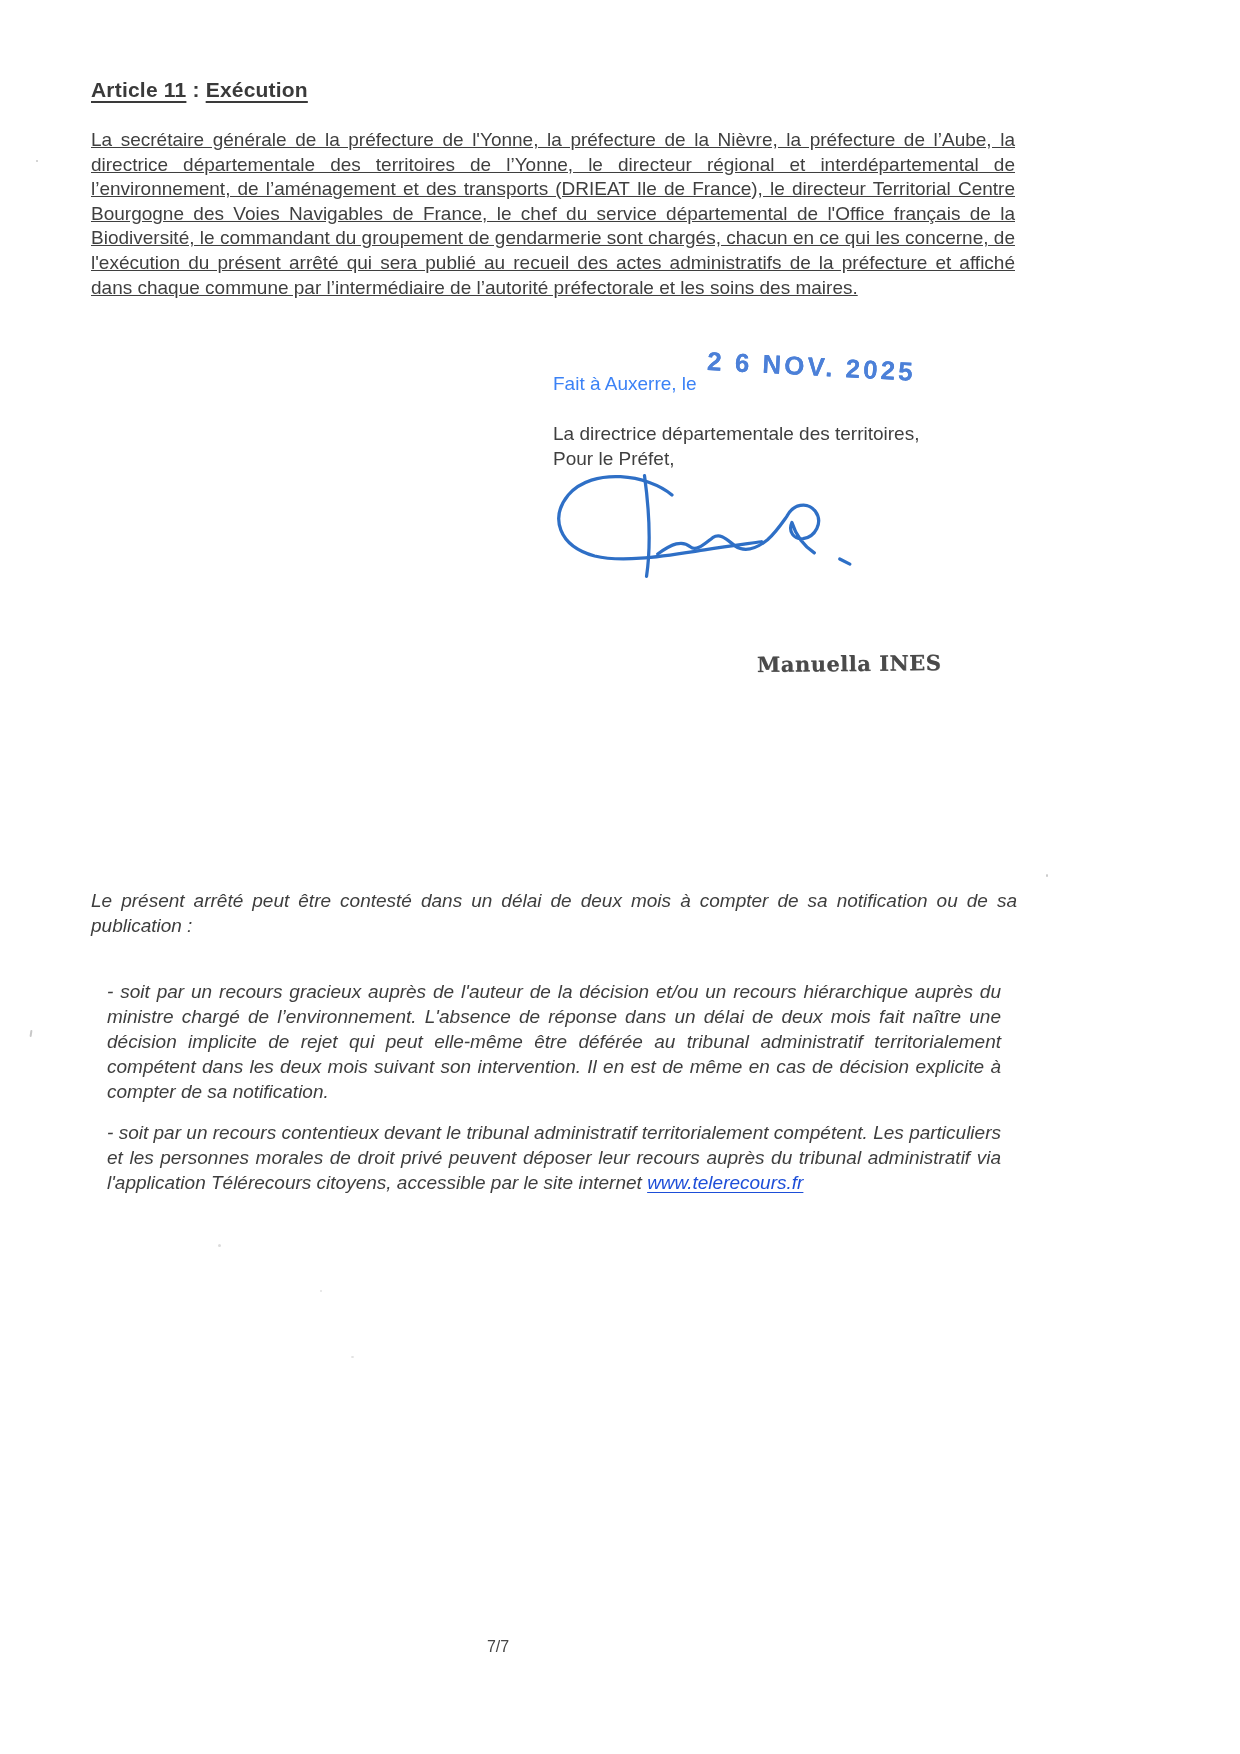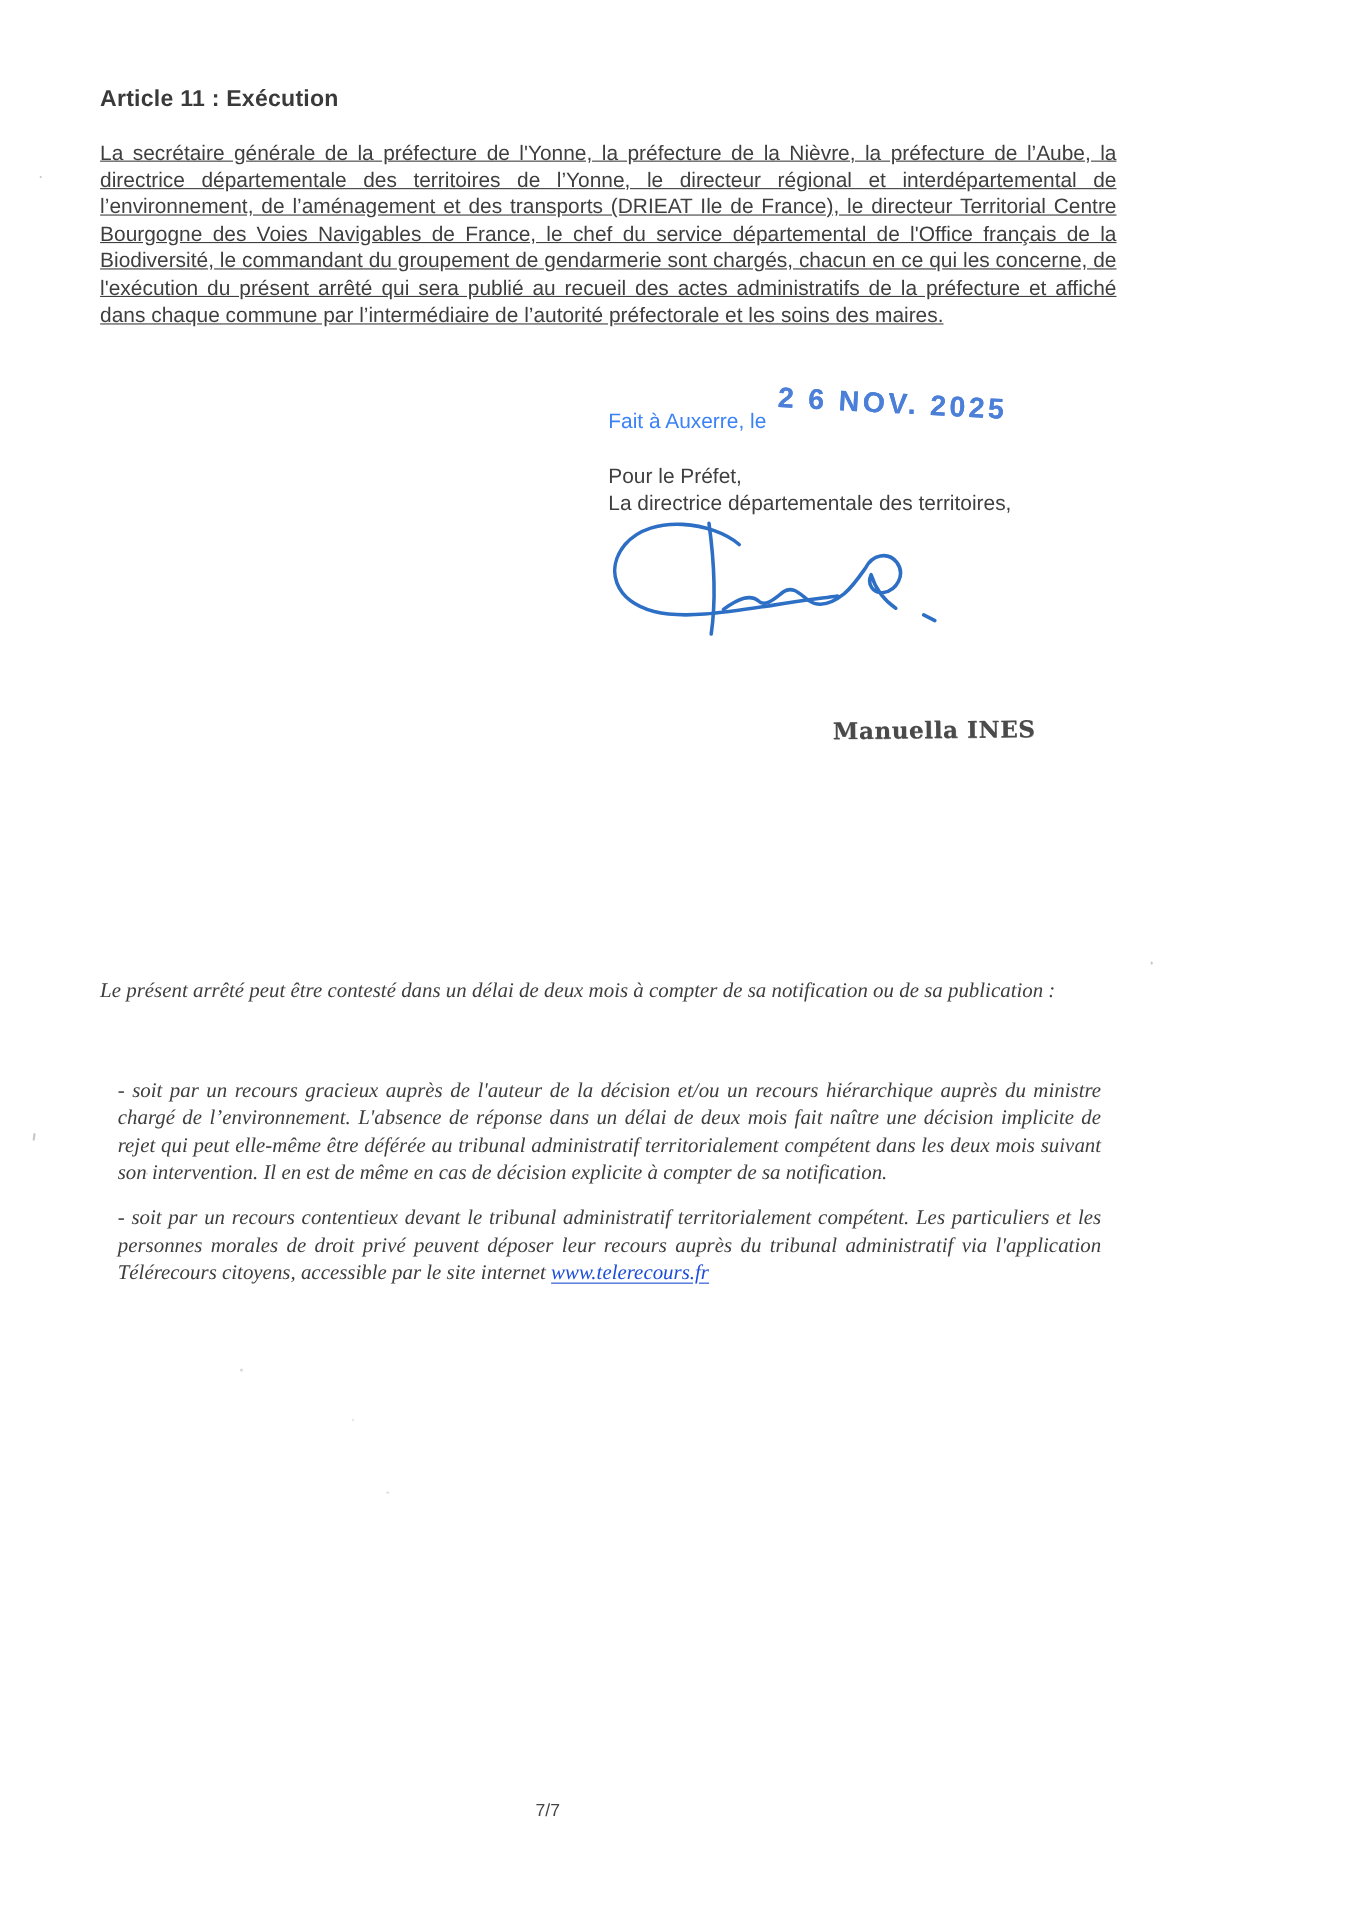--- a/index.html
+++ b/index.html
@@ -17,21 +17,21 @@
   
   .heading {
     position: absolute;
     left: 91px;
     top: 78px;
     font-size: 21px;
     font-weight: 700;
     color: #3a3a3a;
     letter-spacing: 0.2px;
   }
-  .heading .u { text-underline-offset: 4px; text-align: right; }
+  .heading .u { text-decoration: underline; text-underline-offset: 4px; text-align: right; }
   .heading .sep { text-decoration: none; }
 
   
   .body-par {
     position: absolute;
     left: 91px;
     top: 128px;
     width: 924px;
     font-size: 19px;
     line-height: 24.6px;
@@ -93,21 +93,20 @@
   
   .notice-intro, .notice-items {
     position: absolute;
     left: 91px;
     width: 926px;
     font-size: 19px;
     line-height: 25px;
     font-style: italic;
     text-align: justify;
     color: #3e3e3e;
-    font-family: Liberation Serif, serif;
   }
   .notice-intro { top: 888px; }
   .notice-items { top: 963px; }
   .notice-items p { margin: 16px; }
   .tele-link {
     color: #1d4ed8;
     text-decoration: underline;
     text-underline-offset: 3px;
     cursor: pointer;
   }
@@ -145,22 +144,22 @@
     <span class="u">Article 11</span><span class="sep"> : </span><span class="u">Exécution</span>
   </div>
 
   <div class="body-par">La secrétaire générale de la préfecture de l'Yonne, la préfecture de la Nièvre, la préfecture de l’Aube, la directrice départementale des territoires de l’Yonne, le directeur régional et interdépartemental de l’environnement, de l’aménagement et des transports (DRIEAT Ile de France), le directeur Territorial Centre Bourgogne des Voies Navigables de France, le chef du service départemental de l'Office français de la Biodiversité, le commandant du groupement de gendarmerie sont chargés, chacun en ce qui les concerne, de l'exécution du présent arrêté qui sera publié au recueil des actes administratifs de la préfecture et affiché dans chaque commune par l’intermédiaire de l’autorité préfectorale et les soins des maires.</div>
 
   <div class="fait-line">Fait à Auxerre, le</div>
 
   <div class="date-stamp">2 6 NOV. 2025</div>
 
   <div class="pour-prefet">
+    <div>La directrice départementale des territoires,</div>
     <div>Pour le Préfet,</div>
-    <div>La directrice départementale des territoires,</div>
   </div>
 
   <svg class="signature-svg" viewBox="0 0 300 105" aria-hidden="true">
     <g fill="none" stroke="#2e6fc6" stroke-width="3.2" stroke-linecap="round" stroke-linejoin="round">
       <path d="M 118 22 C 95 2, 40 -6, 16 22 C -2 44, 6 72, 42 82 C 70 89, 110 82, 150 76 C 175 72, 192 70, 206 68"></path>
       <path d="M 91 3 C 95 32, 98 68, 93 102"></path>
       <path d="M 104 80 C 118 70, 128 66, 136 73 C 142 78, 150 70, 158 64 C 166 59, 172 66, 180 72 C 190 79, 202 74, 212 66 C 220 59, 226 50, 231 43 C 237 31, 251 28, 259 38 C 267 49, 259 63, 247 65 C 238 66, 232 58, 236 49 C 240 62, 248 72, 258 79"></path>
       <path d="M 283 85 L 293 90"></path>
     </g>
   </svg>

